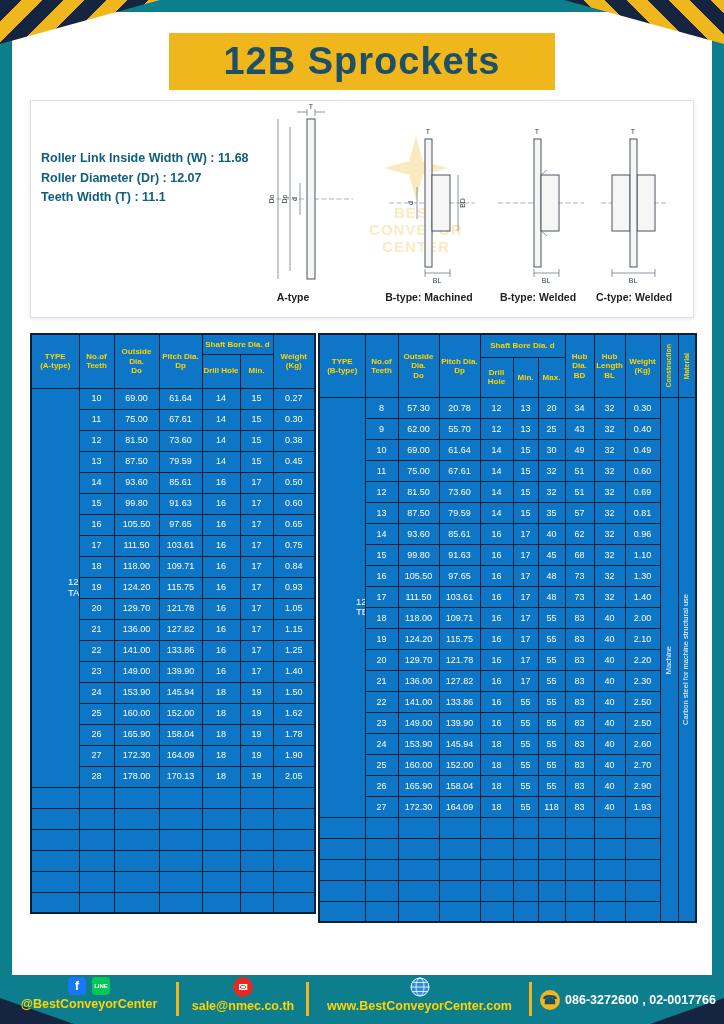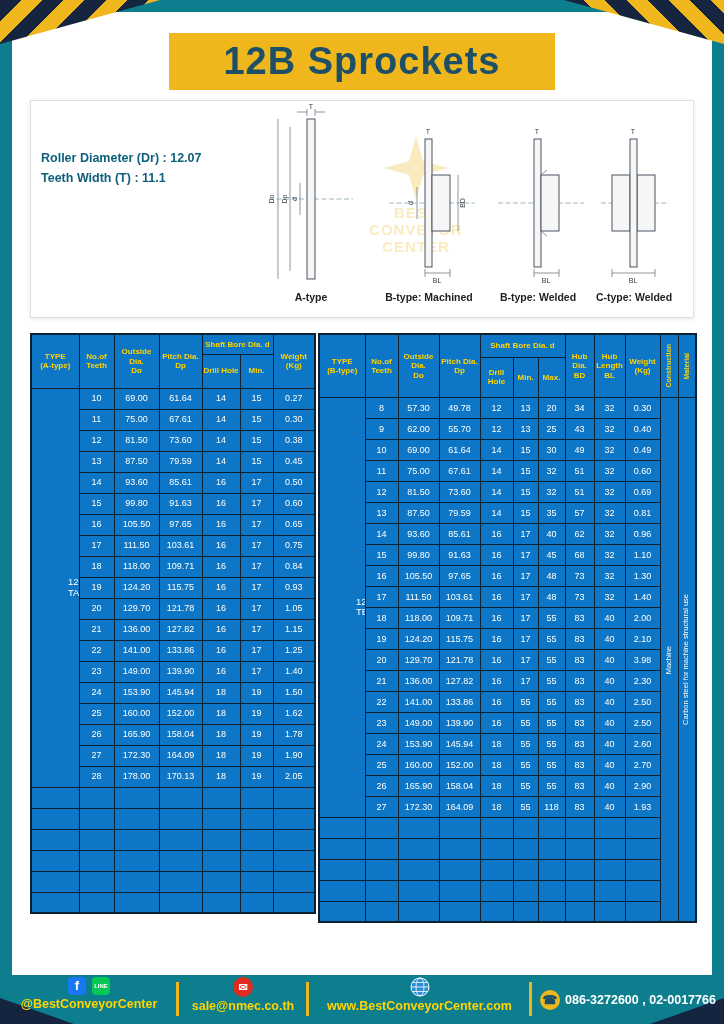--- a/index.html
+++ b/index.html
@@ -98,20 +98,21 @@
     <div class="watermark">
       <svg width="64" height="64" viewBox="0 0 64 64">
         <polygon points="32,0 39,25 64,32 39,39 32,64 25,39 0,32 25,25" fill="#f0b71d"></polygon>
       </svg>
       <div class="wm-text">BEST
 CONVEYOR
 CENTER</div>
     </div>
 
     <div class="spec-lines">
+      <div class="spec-line">Roller Link Inside Width (W) : 11.68</div>
       <div class="spec-line">Roller Diameter (Dr) : 12.07</div>
       <div class="spec-line">Teeth Width (T) : 11.1</div>
     </div>
 
     <svg class="drawings" width="460" height="200" viewBox="0 0 460 200">
 
       <g>
         <line class="cl" x1="38" y1="96" x2="122" y2="96"></line>
         <rect class="dw" x="76" y="16" width="8" height="160"></rect>
         <line class="dim" x1="76" y1="6" x2="76" y2="13"></line>
@@ -160,21 +161,21 @@
         <rect class="dw" x="406" y="72" width="18" height="56"></rect>
         <rect class="dw" x="399" y="36" width="7" height="128"></rect>
         <text class="dimt" x="402" y="31" text-anchor="middle">T</text>
         <line class="dim" x1="381" y1="170" x2="424" y2="170"></line>
         <line class="dim" x1="381" y1="166" x2="381" y2="174"></line>
         <line class="dim" x1="424" y1="166" x2="424" y2="174"></line>
         <text class="dimt" x="402" y="180" text-anchor="middle">BL</text>
       </g>
     </svg>
 
-    <div class="dlabel" style="left:220px">A-type</div>
+    <div class="dlabel" style="left:202px">A-type</div>
     <div class="dlabel" style="left:338px">B-type: Machined</div>
     <div class="dlabel" style="left:447px">B-type: Welded</div>
     <div class="dlabel" style="left:543px">C-type: Welded</div>
   </div>
 
   <table class="spec-table" id="table-a">
     <colgroup>
       <col style="width:48px">
         <col style="width:35px">
         <col style="width:45px">
@@ -459,21 +460,21 @@
         <th>Drill Hole</th>
         <th>Min.</th>
         <th>Max.</th>
       </tr>
     </thead>
     <tbody id="tbody-b">
         <tr>
           <td class="type-cell" rowspan="20">12B-TB</td>
           <td>8</td>
           <td>57.30</td>
-          <td>49.78</td>
+          <td>20.78</td>
           <td>12</td>
           <td>13</td>
           <td>20</td>
           <td>34</td>
           <td>32</td>
           <td>0.30</td>
           <td class="vcell" rowspan="25">
             <div class="vtext">Machine</div>
           </td>
           <td class="vcell" rowspan="25">
@@ -603,21 +604,21 @@
         </tr>
         <tr>
           <td>20</td>
           <td>129.70</td>
           <td>121.78</td>
           <td>16</td>
           <td>17</td>
           <td>55</td>
           <td>83</td>
           <td>40</td>
-          <td>3.98</td>
+          <td>2.20</td>
         </tr>
         <tr>
           <td>21</td>
           <td>136.00</td>
           <td>127.82</td>
           <td>16</td>
           <td>17</td>
           <td>55</td>
           <td>83</td>
           <td>40</td>

